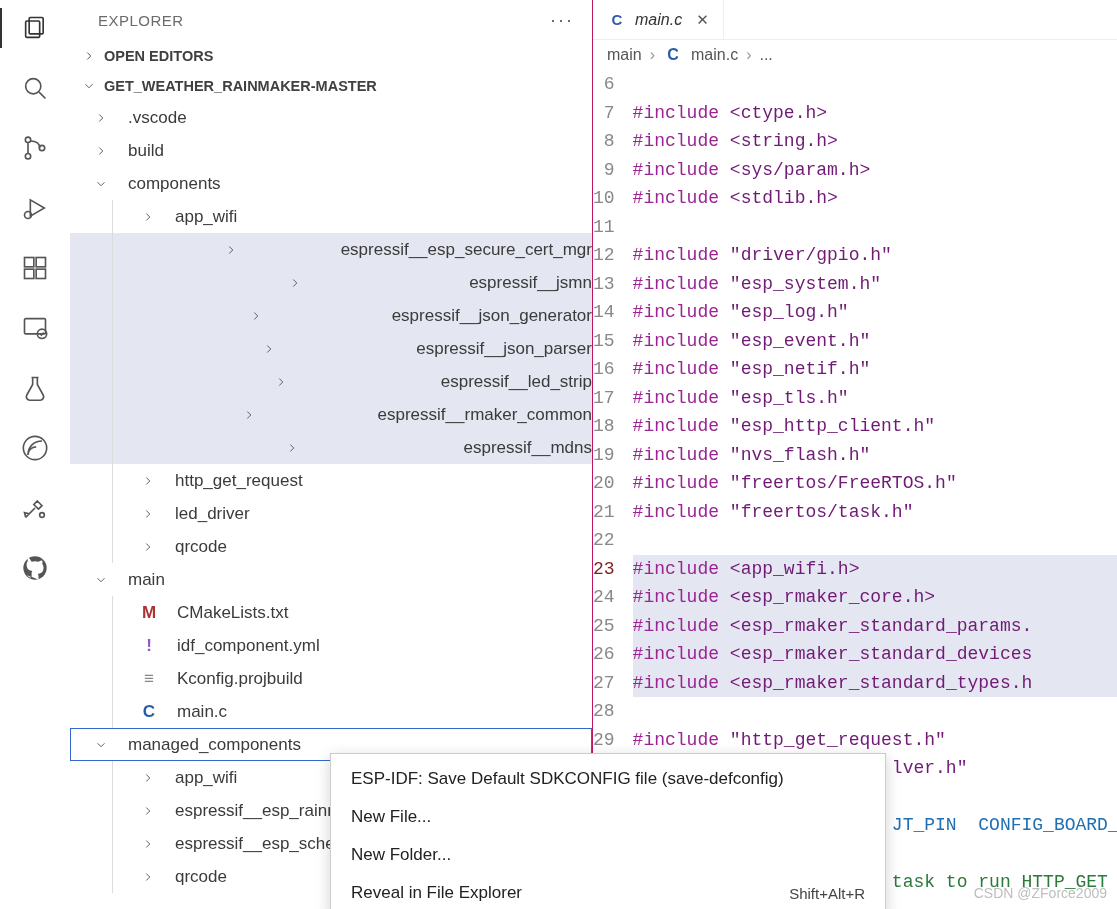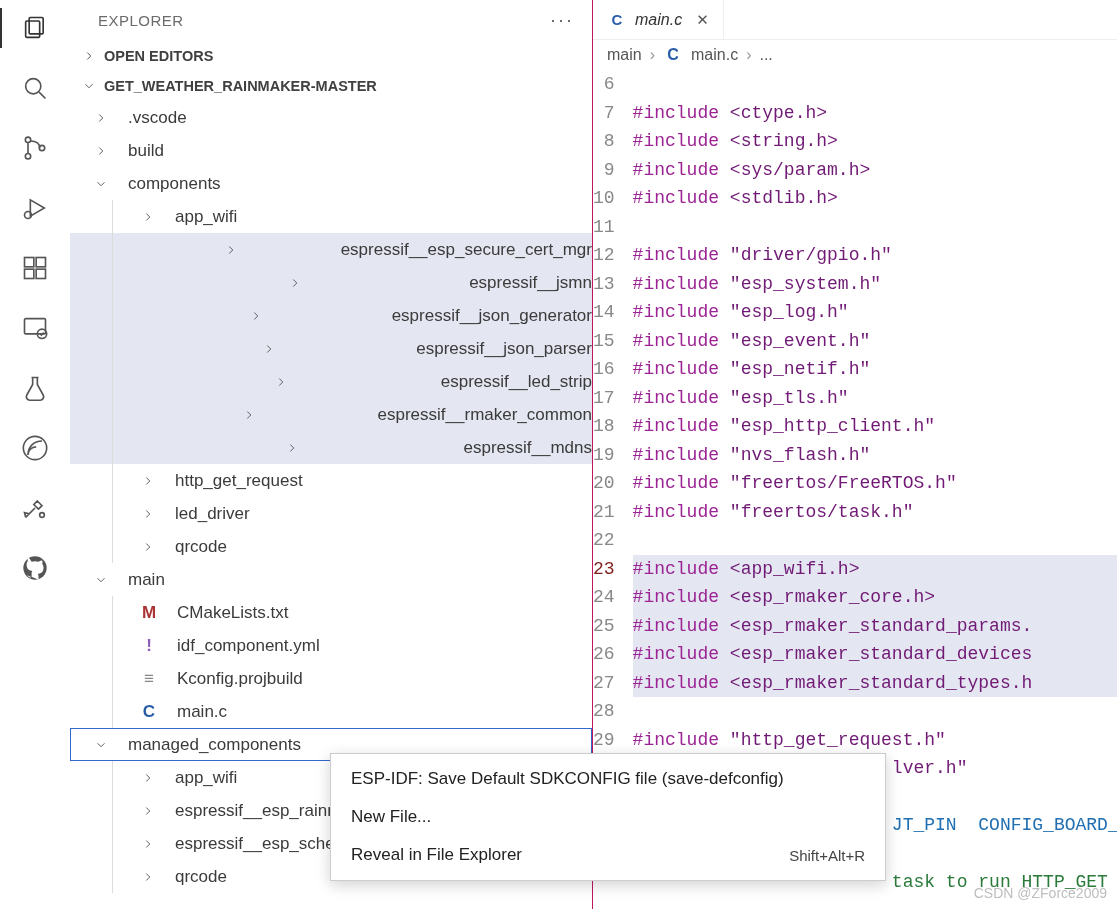--- a/index.html
+++ b/index.html
@@ -489,18 +489,22 @@
 <div class="context-menu" id="ctxmenu">
     <div class="cm-item">
       <span>ESP-IDF: Save Default SDKCONFIG file (save-defconfig)</span>
       <span class="cm-key"></span>
     </div>
     <div class="cm-item">
       <span>New File...</span>
       <span class="cm-key"></span>
     </div>
     <div class="cm-item">
+      <span>New Folder...</span>
+      <span class="cm-key"></span>
+    </div>
+    <div class="cm-item">
       <span>Reveal in File Explorer</span>
       <span class="cm-key">Shift+Alt+R</span>
     </div>
   </div>
 
 <div class="watermark">CSDN @ZForce2009</div>
 
 </body></html>

